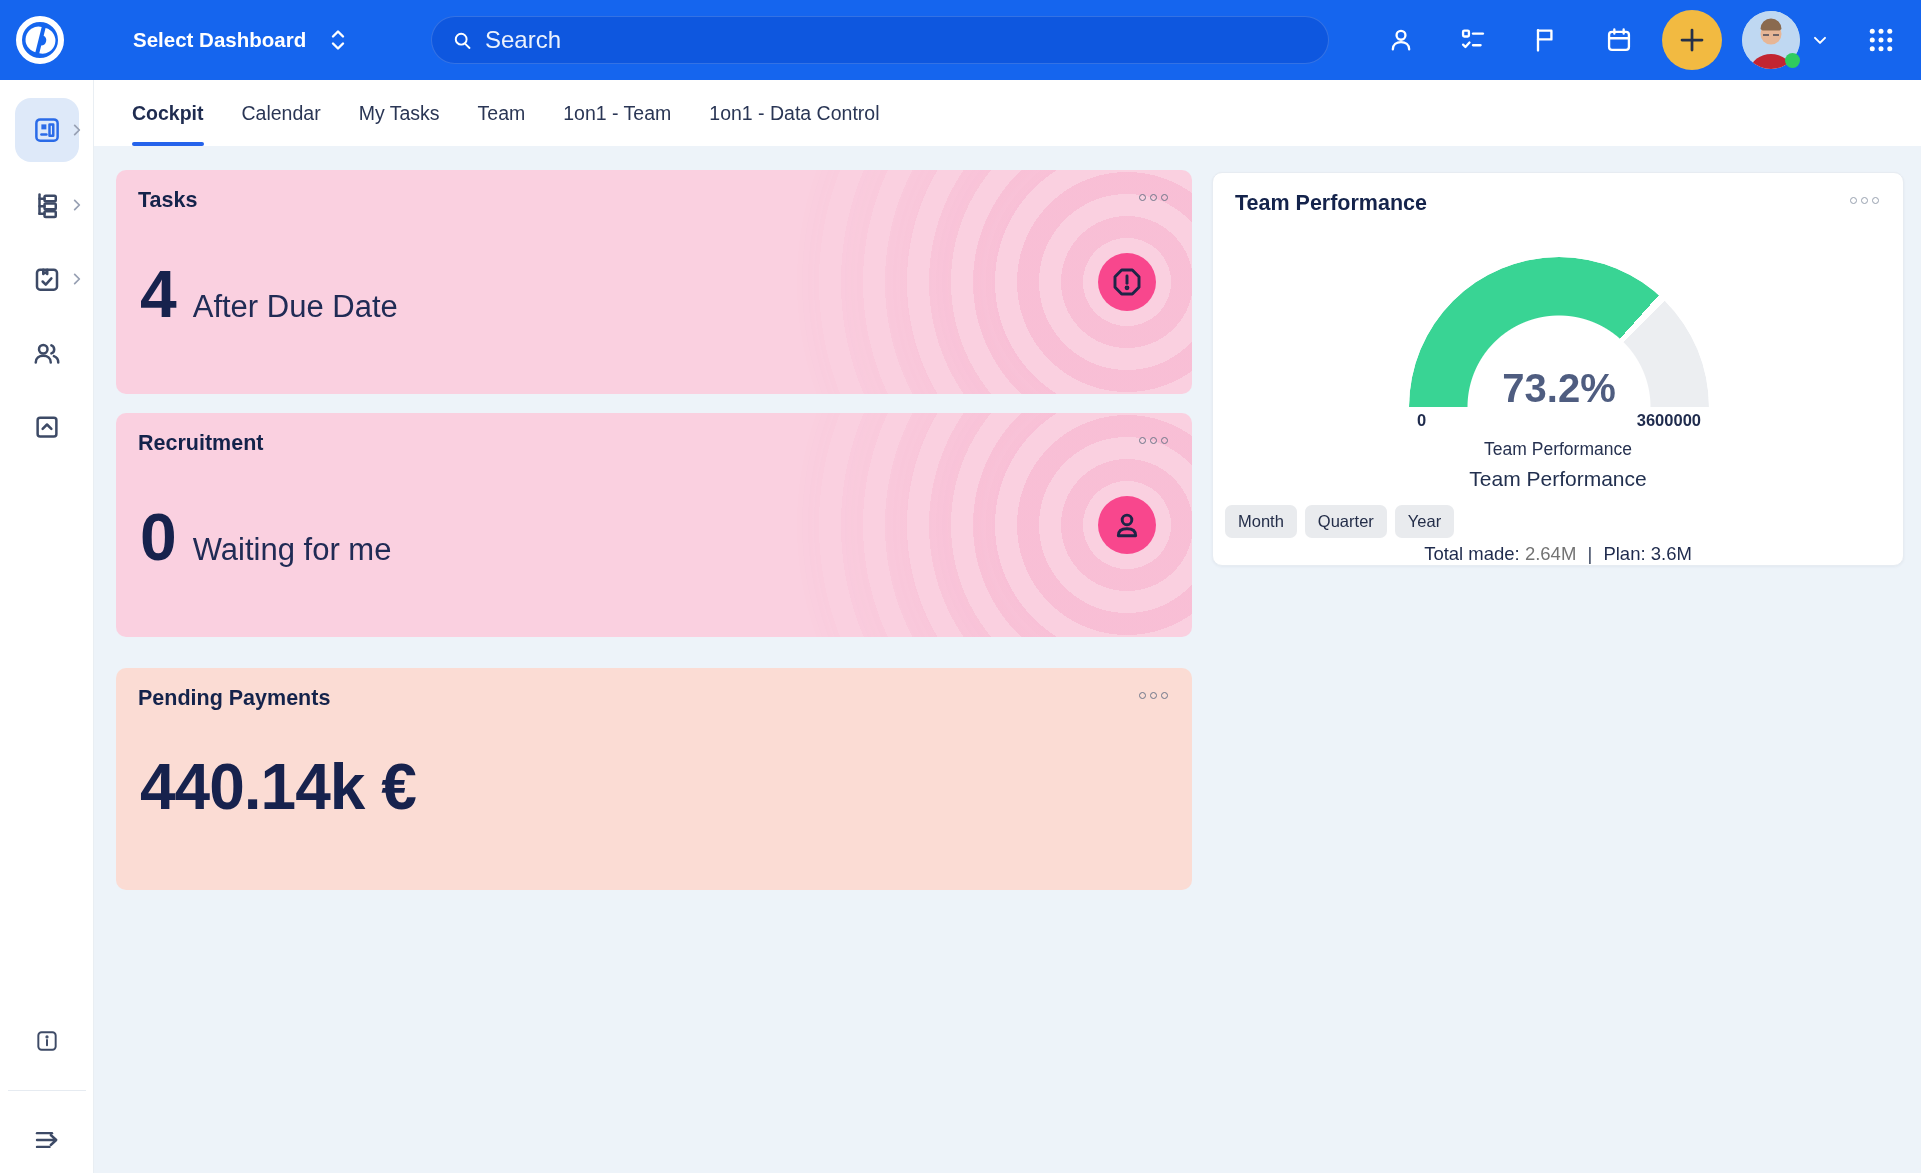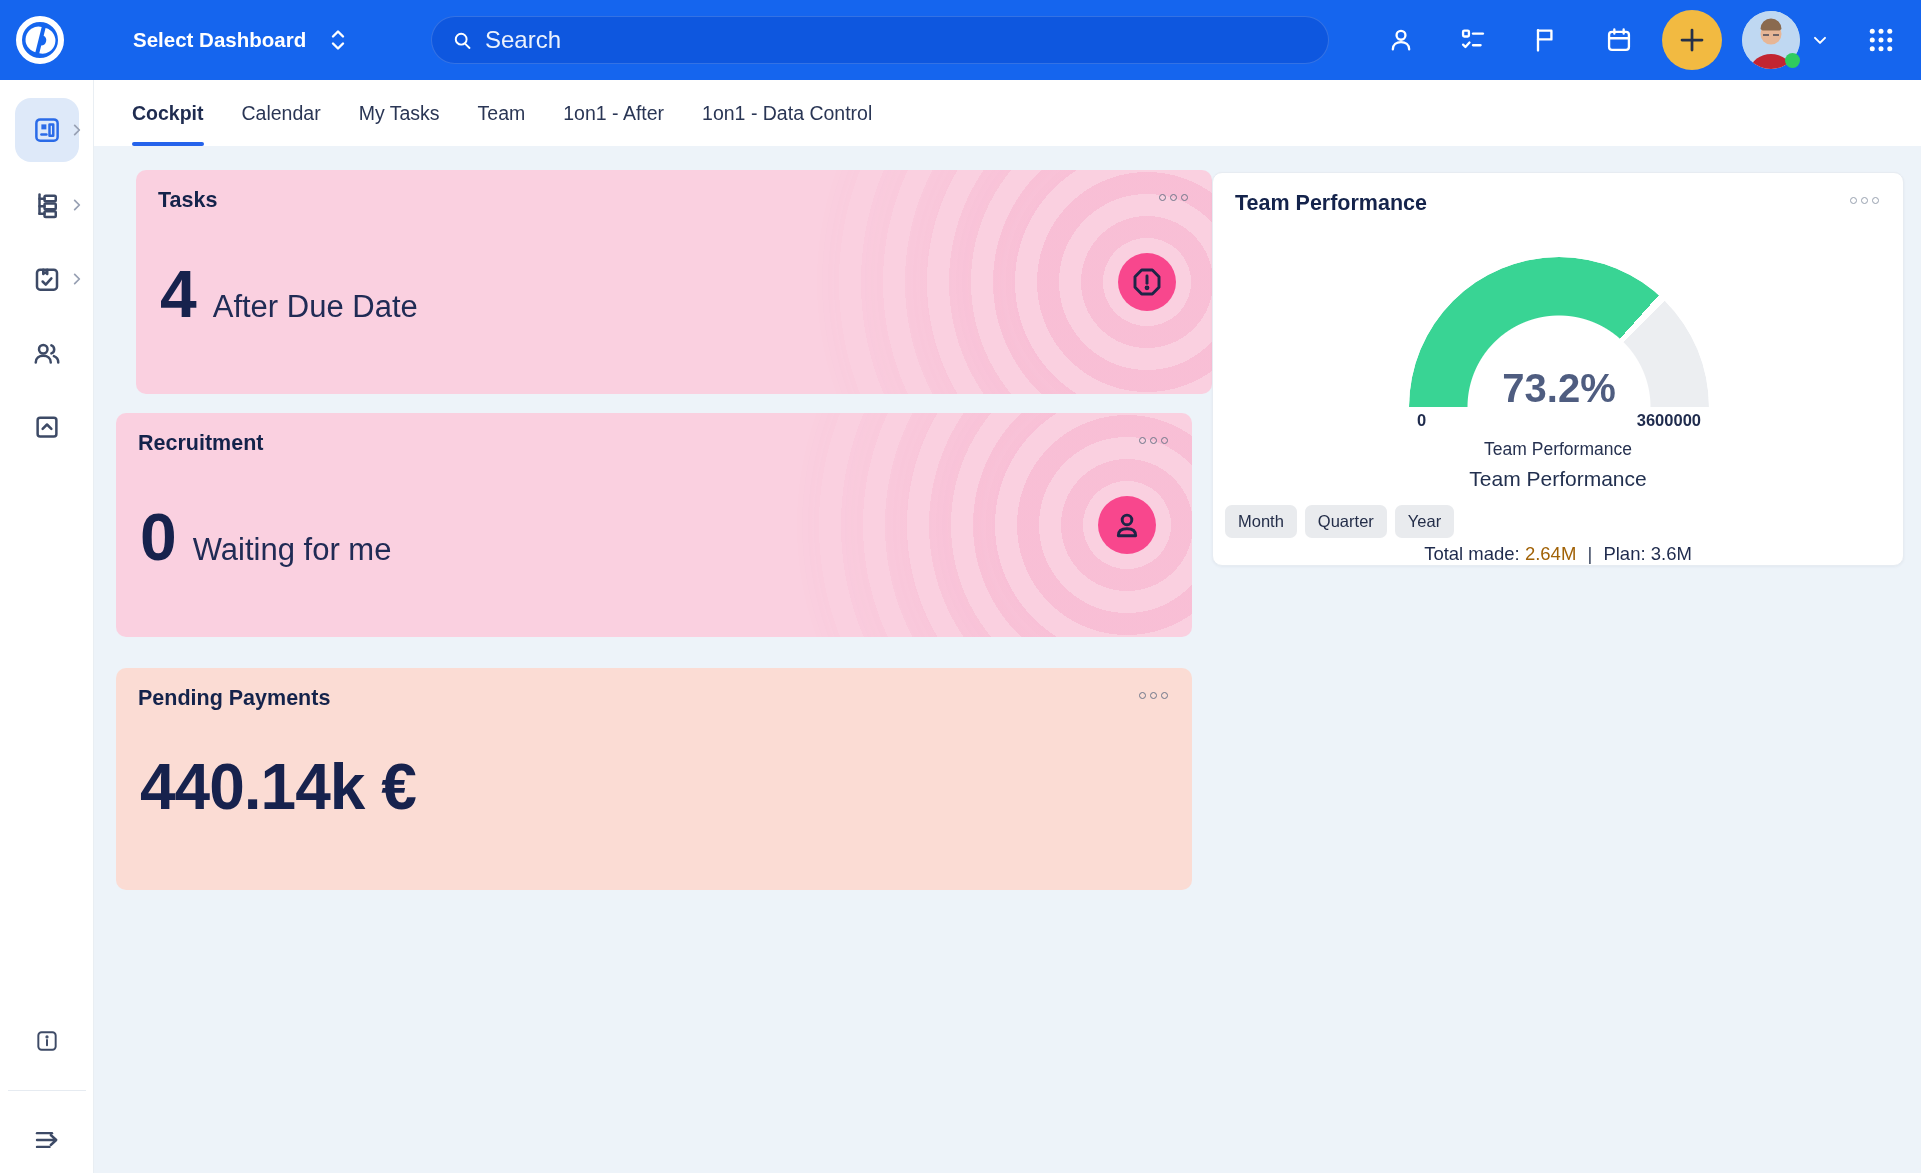--- a/index.html
+++ b/index.html
@@ -77,21 +77,21 @@
   .gauge-value { position:absolute; left:0; right:0; bottom:-4px; text-align:center; font-size:40px; font-weight:bold;
                  color:#4F5D80; }
   .gauge-minmax { position:absolute; left:196px; top:238px; width:300px; display:flex; justify-content:space-between;
                   padding:0 8px; font-size:16.5px; font-weight:bold; color:#1F2B4D; }
   .gauge-label { position:absolute; left:0; top:266px; width:100%; text-align:center; font-size:17.5px; color:#263150; }
   .chart-title { position:absolute; left:0; top:294px; width:100%; text-align:center; font-size:21px; color:#22304F; }
   .periods { position:absolute; left:12px; top:332px; display:flex; gap:8px; }
   .period-btn { background:#E9EBEE; border:none; border-radius:7px; padding:7px 13px; font-size:16.5px; color:#242E49;
                 font-family:"Liberation Sans", sans-serif; cursor:pointer; }
   .total-row { position:absolute; left:0; top:370px; width:100%; text-align:center; font-size:18.5px; color:#1F2B4D; }
-  .total-link { color:#a16207; cursor:pointer; }
+  .total-link { color:#737373; cursor:pointer; }
   .total-sep { color:#39455F; padding:0 6px; font-weight:300; }
 </style>
 </head>
 <body>
 
 <div class="stage">
 
   <div class="header">
     <div class="logo">
       <svg viewBox="0 0 54 54" width="54" height="54">
@@ -265,30 +265,30 @@
     <div class="tab">
         <span>Calendar</span>
       </div>
     <div class="tab">
         <span>My Tasks</span>
       </div>
     <div class="tab">
         <span>Team</span>
       </div>
     <div class="tab">
-        <span>1on1 - After</span>
+        <span>1on1 - Team</span>
       </div>
     <div class="tab">
         <span>1on1 - Data Control</span>
       </div>
   </div>
 
   <div class="main">
 
-    <div class="card card-pink" style="left:22px; top:24px; width:1076px; height:224px;margin-left:20px;">
+    <div class="card card-pink" style="left:22px; top:24px; width:1076px; height:224px;">
       <div class="ripples"></div>
       <div class="card-title">Tasks</div>
       <div class="dots">
           <span></span>
           <span></span>
           <span></span>
         </div>
       <div class="value-row">
         <span class="big-digit">4</span>
         <span class="value-label">After Due Date</span>

